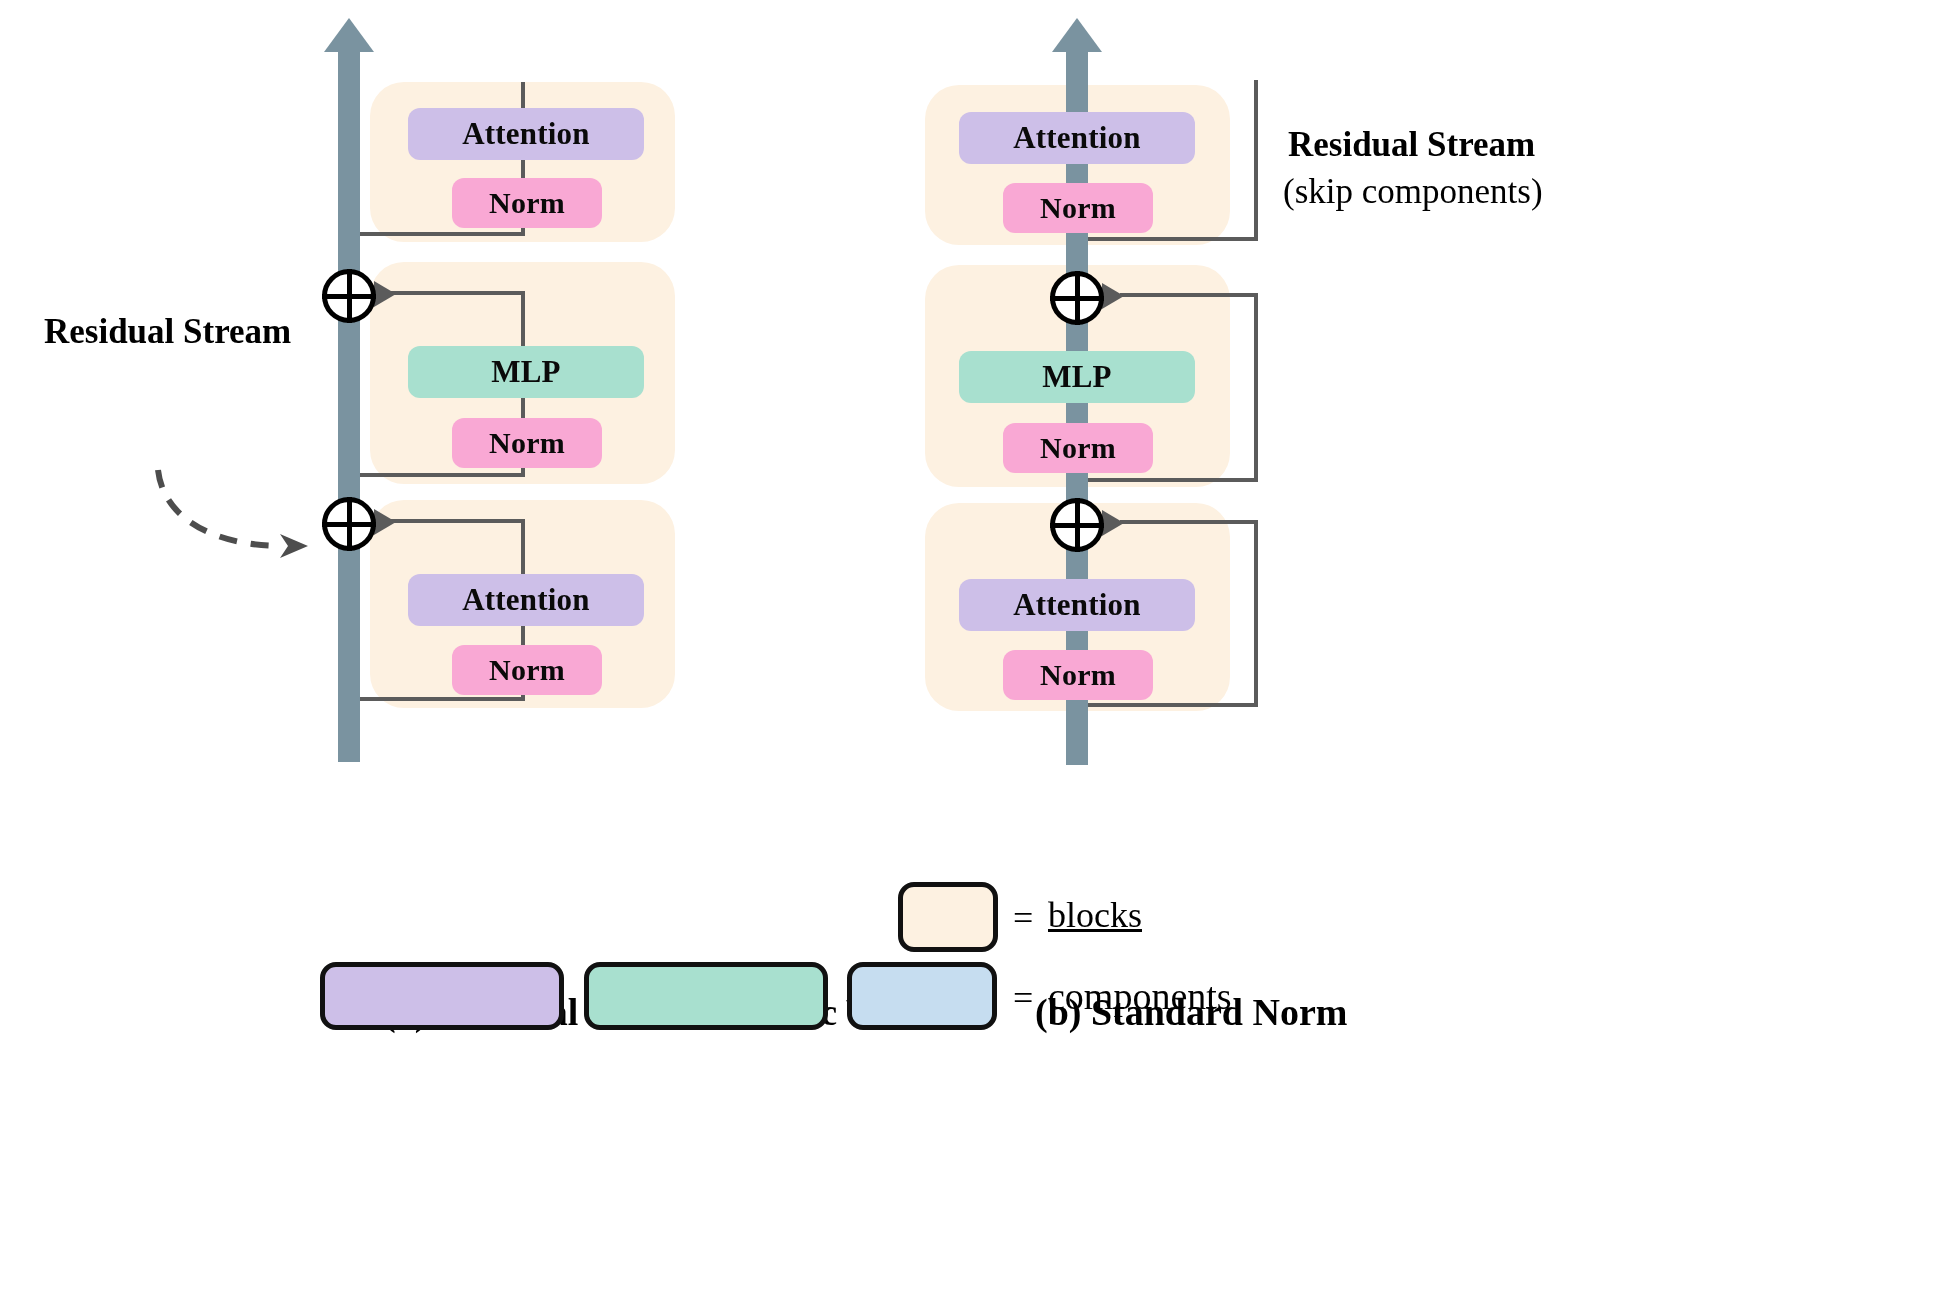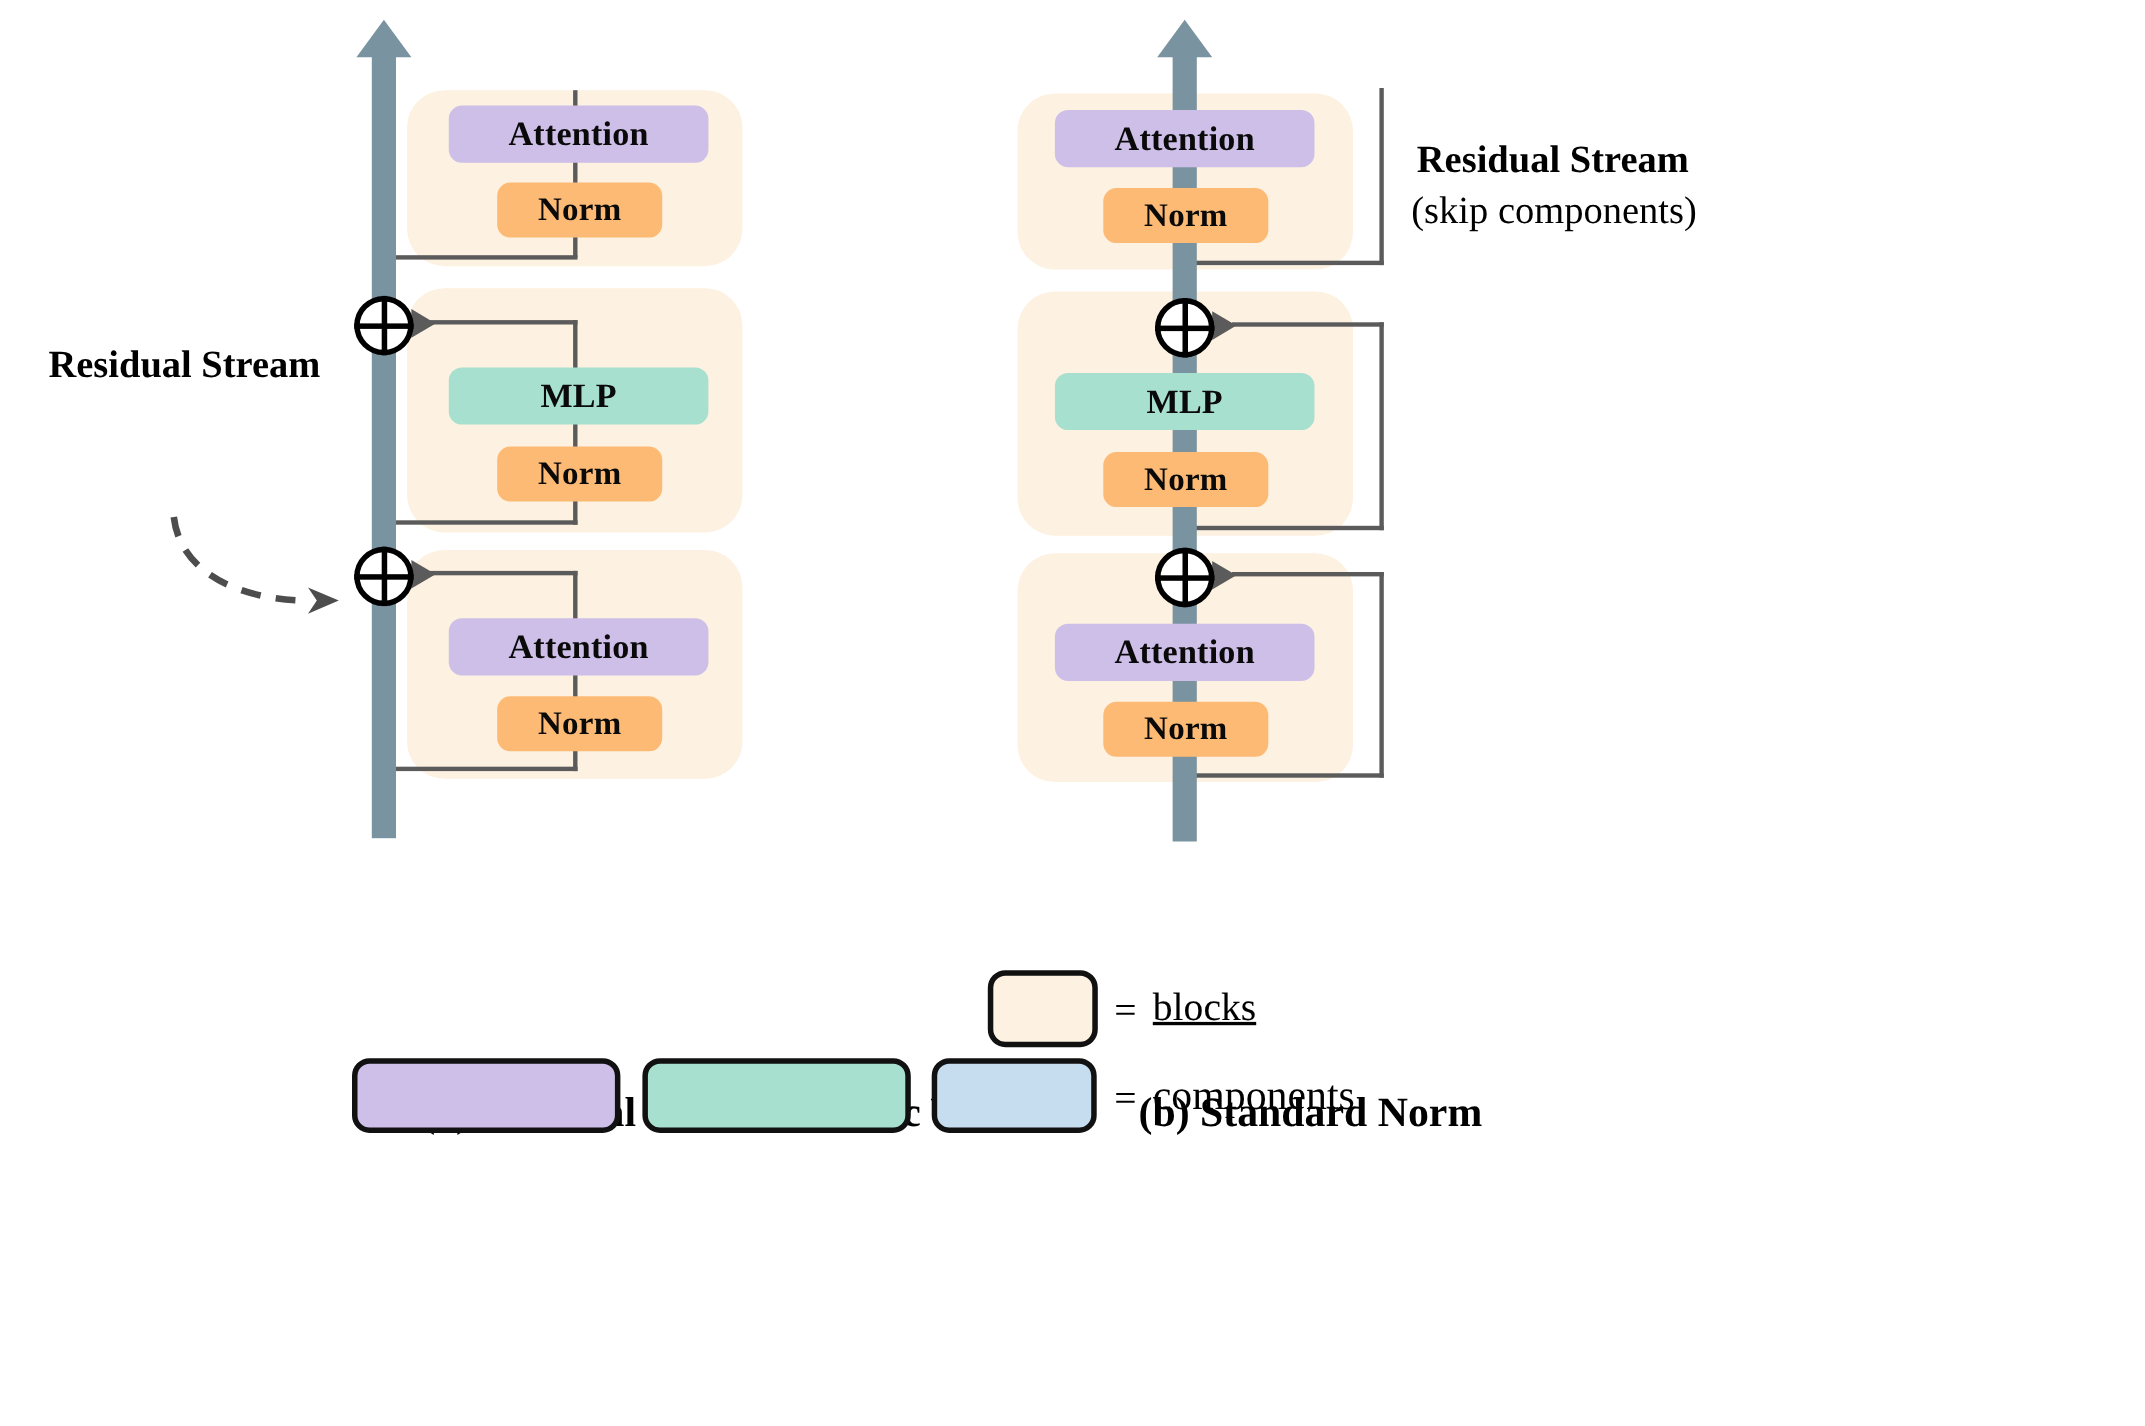--- a/index.html
+++ b/index.html
@@ -7,24 +7,24 @@
        font-family:"Liberation Serif","DejaVu Serif",serif;
        -webkit-font-smoothing:antialiased;}
   .stage{position:absolute;left:0;top:0;width:1950px;height:1296px;overflow:hidden;}
 
   
   .block{position:absolute;border-radius:34px;background:#FDF1E1;}
 
   
   .pill{position:absolute;border-radius:12px;display:flex;
         align-items:center;justify-content:center;
-        font-weight:700;color:#0a0a0a;letter-spacing:.2px;}
+        font-weight:700;color:#0a0a0a;letter-spacing:.2px;margin-top:12px;}
   .pill.attn{background:#CDBFE8;}
   .pill.mlp{background:#A8E0CF;}
-  .pill.norm{background:#fdba74;}
+  .pill.norm{background:#f9a8d4;}
 
   
   .stream{position:absolute;background:#7A93A0;}
   .stream-head{position:absolute;width:0;height:0;
       border-left:25px solid transparent;border-right:25px solid transparent;
       border-bottom:34px solid #7A93A0;}
 
   
   .wire{position:absolute;background:#5b5b5b;}
   .wire-h{height:4px;}

